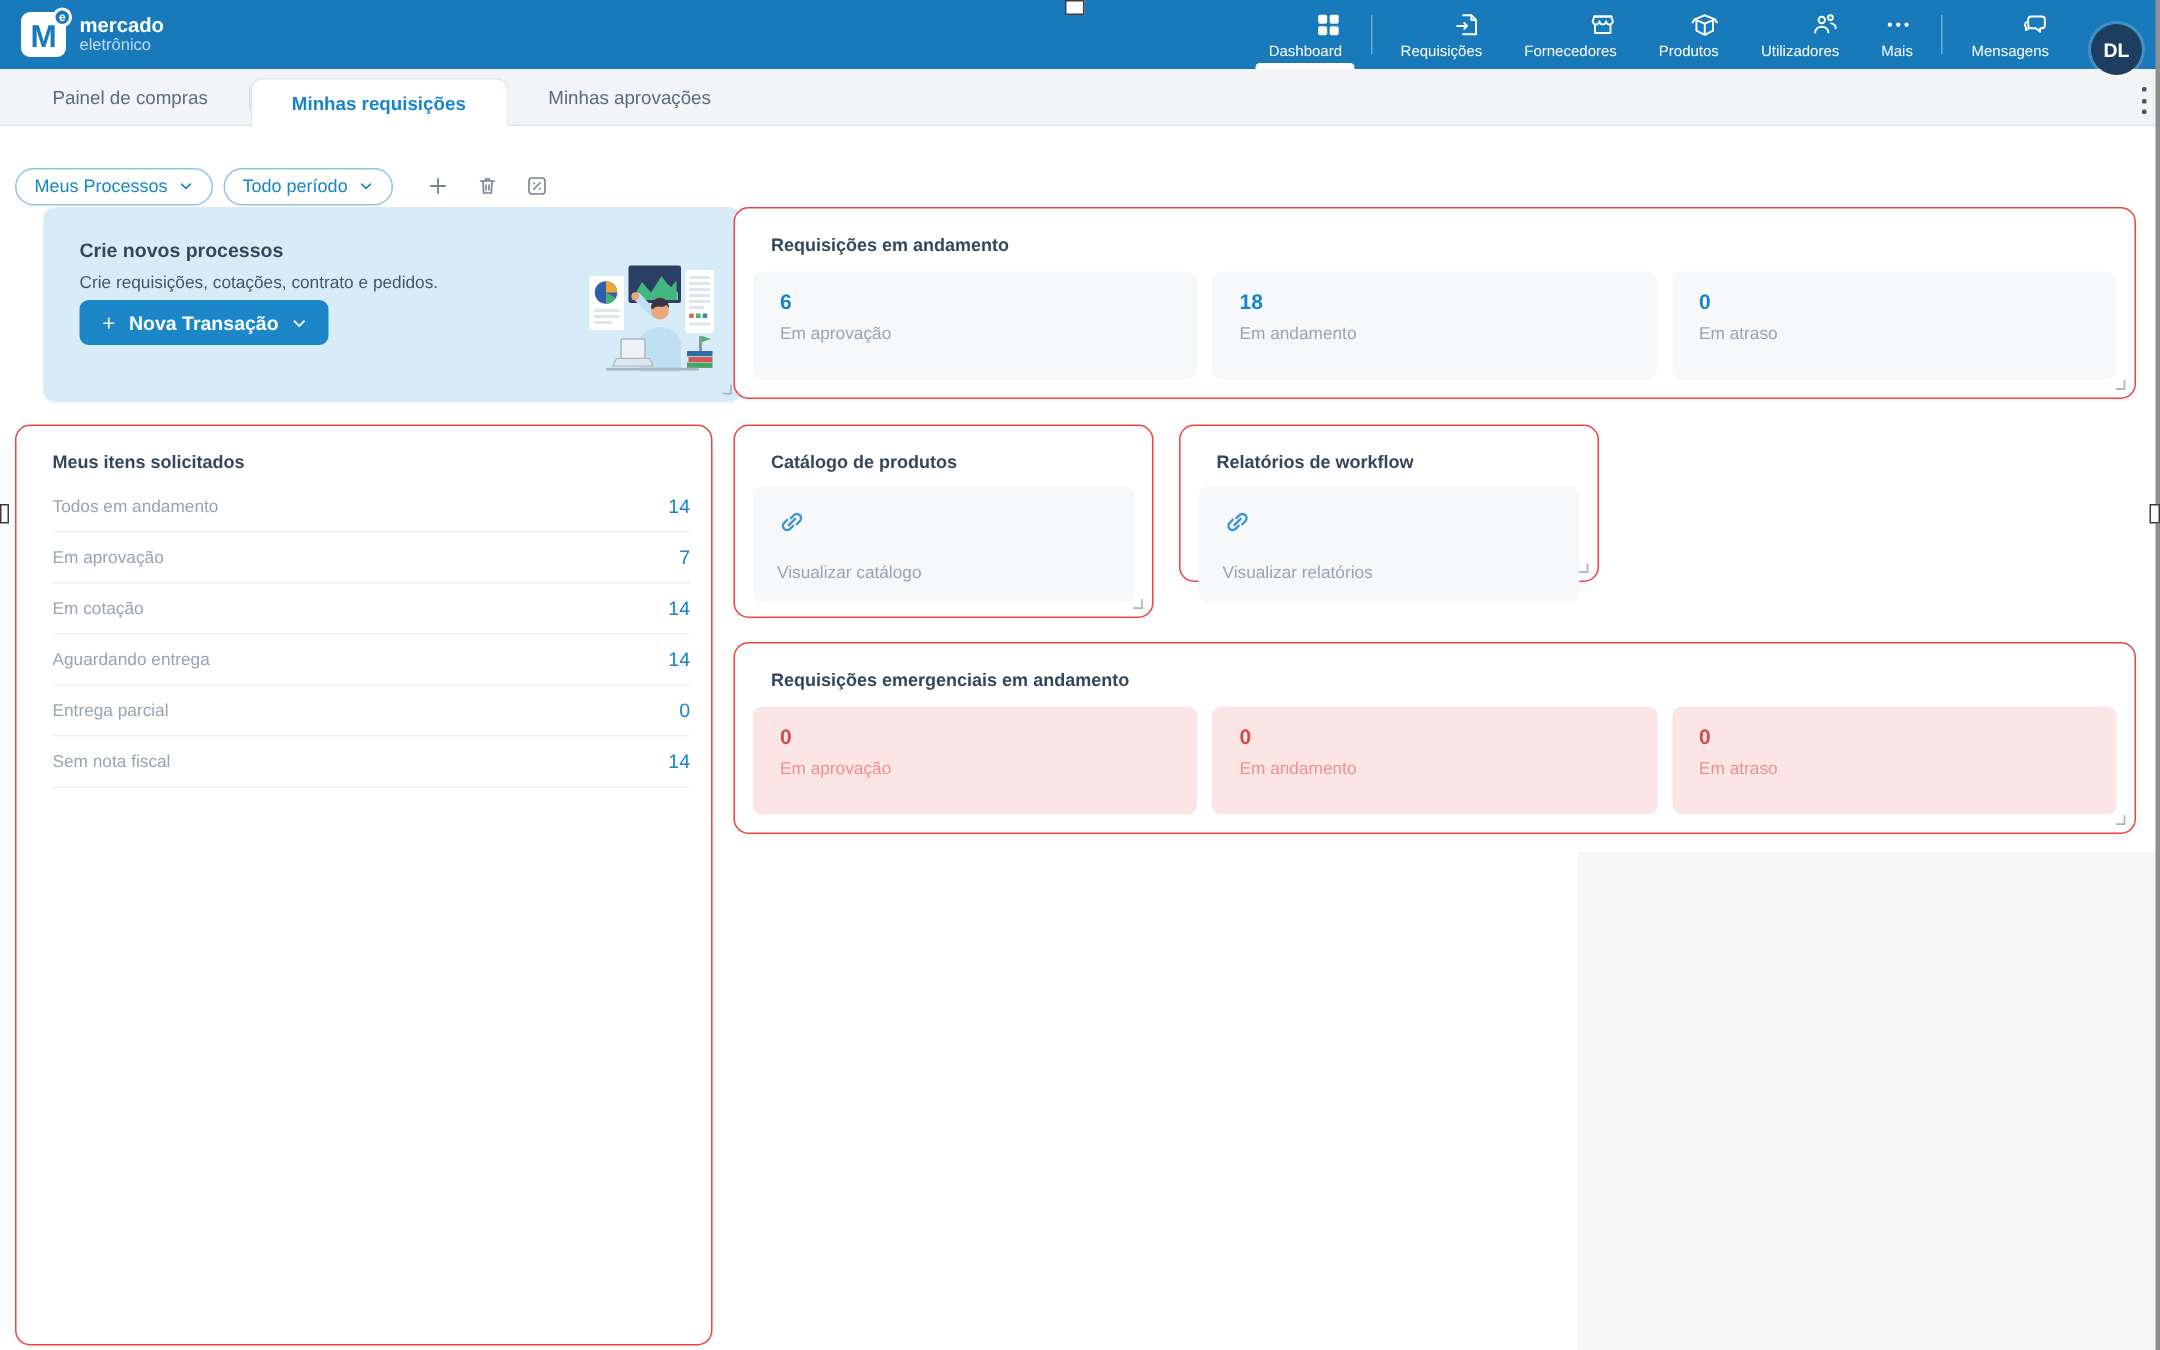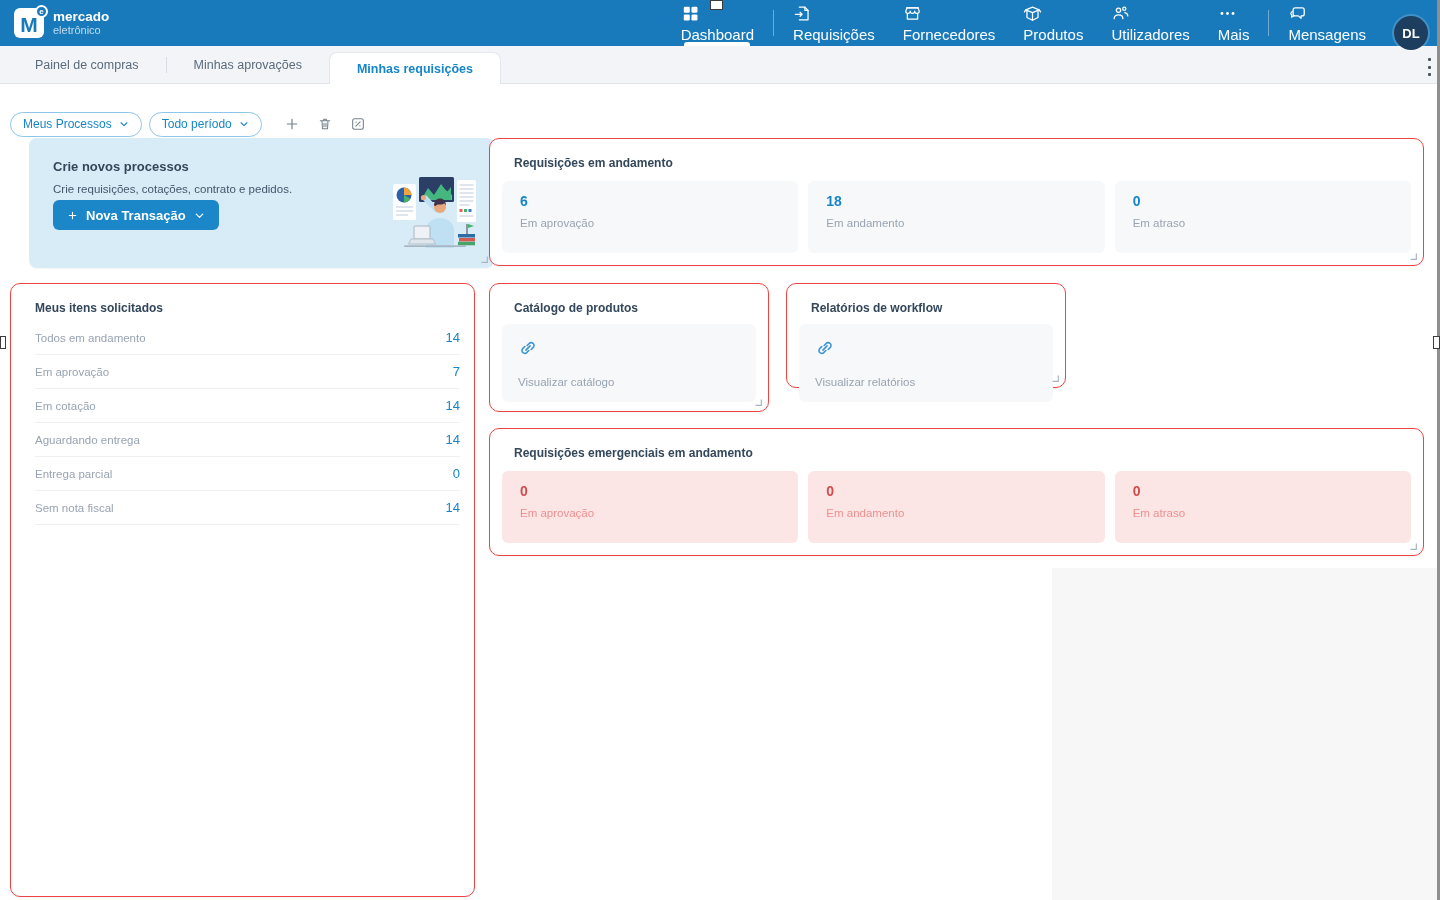--- a/index.html
+++ b/index.html
@@ -11,21 +11,21 @@
   
   .topbar { position:absolute; top:0; left:0; right:0; height:46px; background:#1879BB; display:flex; align-items:center; z-index:10; }
   .brand { display:flex; align-items:center; gap:9px; margin-left:14px; cursor:pointer; }
   .brand-mark { position:relative; width:30px; height:30px; background:#fff; border-radius:6px; display:flex; align-items:center; justify-content:center; }
   .brand-m { color:#1879BB; font-weight:800; font-size:21px; line-height:1; margin-top:2px; }
   .brand-e { position:absolute; top:-3px; right:-4px; width:13px; height:13px; background:#1879BB; border:2px solid #fff; border-radius:50%; color:#fff; font-size:8px; font-weight:700; display:flex; align-items:center; justify-content:center; line-height:1; }
   .brand-text { display:flex; flex-direction:column; line-height:1.1; }
   .brand-line1 { color:#fff; font-weight:700; font-size:13.5px; }
   .brand-line2 { color:rgba(255,255,255,.72); font-size:11px; }
   .nav { margin-left:auto; display:flex; height:100%; align-items:stretch; }
-  .nav-item { position:relative; display:flex; flex-direction:column; align-items:flex-start; justify-content:center; gap:3px; padding:0 14px; color:#fff; font-size:15px; cursor:pointer; white-space:nowrap; }
+  .nav-item { position:relative; display:flex; flex-direction:column; align-items:flex-end; justify-content:center; gap:3px; padding:0 14px; color:#fff; font-size:10px; cursor:pointer; white-space:nowrap; }
   .nav-item svg { width:19px; height:19px; display:block; }
   .nav-underline { position:absolute; bottom:0; left:50%; transform:translateX(-50%); width:66px; height:4px; background:#fff; border-radius:3px 3px 0 0; }
   .nav-divider { width:1px; height:26px; background:rgba(255,255,255,.38); align-self:center; margin:0 5px; }
   .avatar { width:34px; height:34px; border-radius:50%; background:#1D3E5E; box-shadow:0 0 0 2px rgba(255,255,255,.18); color:#fff; font-size:13px; font-weight:700; display:flex; align-items:center; justify-content:center; margin:16px 12px 0 14px; cursor:pointer; }
   
   .tabbar { position:absolute; top:46px; left:0; right:0; height:38px; background:#F2F4F7; border-bottom:1px solid #E0E5EA; display:flex; align-items:flex-end; padding-left:8px; z-index:5; }
   .tab { height:37px; display:flex; align-items:center; padding:0 27px; font-size:12.5px; color:#5A6B7D; cursor:pointer; }
   .tab.active { background:#fff; border:1px solid #E3E8ED; border-bottom:none; border-radius:8px 8px 0 0; color:#1686C8; font-weight:700; height:32px; margin-bottom:-1px; z-index:6; }
   .tab-sep { width:1px; height:16px; background:#D7DCE2; align-self:center; }
   .kebab { position:absolute; right:4px; top:12px; width:14px; height:18px; display:flex; flex-direction:column; align-items:center; justify-content:space-between; cursor:pointer; }
@@ -167,25 +167,25 @@
     </div>
     <div class="avatar">DL</div>
   </nav>
 </header>
 
 <div class="tabbar">
   <div class="tab">
     <span>Painel de compras</span>
   </div>
   <span class="tab-sep"></span>
+  <div class="tab active">
+    <span>Minhas requisições</span>
+  </div>
   <div class="tab">
     <span>Minhas aprovações</span>
-  </div>
-  <div class="tab active">
-    <span>Minhas requisições</span>
   </div>
   <div class="kebab">
       <span></span>
       <span></span>
       <span></span>
     </div>
 </div>
 
 <div class="filterbar">
   <div class="pill">

